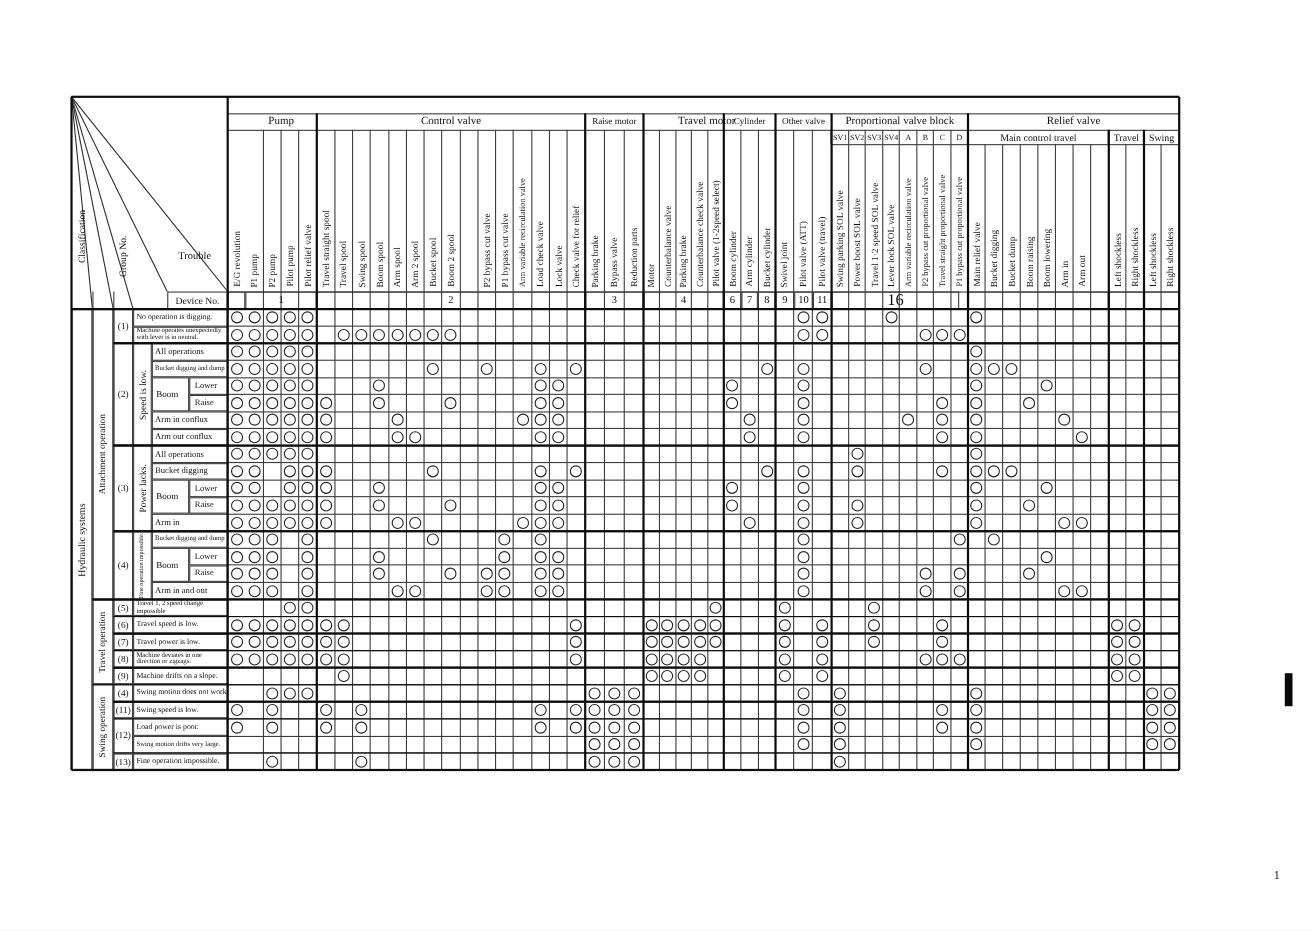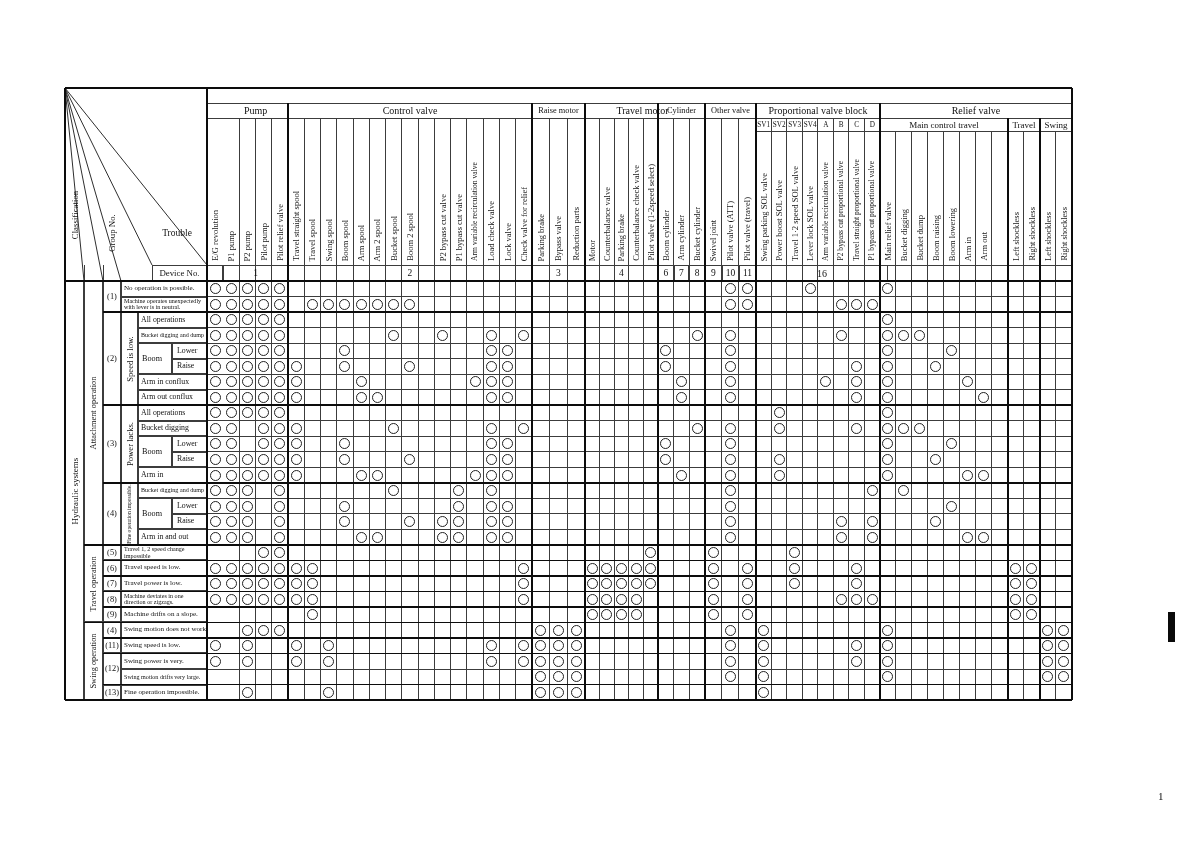--- a/index.html
+++ b/index.html
@@ -296,21 +296,21 @@
       <div class="cell cent b1" style="left: 223.2px; top: 265px; width: 64.8px; height: 16px; font-size: 9.5px; border-color: rgb(60, 60, 60);">1</div>
       <div class="cell cent b1" style="left: 288px; top: 265px; width: 243.99px; height: 16px; font-size: 9.5px; border-color: rgb(60, 60, 60);">2</div>
       <div class="cell cent b1" style="left: 531.99px; top: 265px; width: 52.998px; height: 16px; font-size: 9.5px; border-color: rgb(60, 60, 60);">3</div>
       <div class="cell cent b1" style="left: 584.988px; top: 265px; width: 73px; height: 16px; font-size: 9.5px; border-color: rgb(60, 60, 60);">4</div>
       <div class="cell cent b1" style="left: 657.988px; top: 265px; width: 15.666px; height: 16px; font-size: 9.5px; border-color: rgb(60, 60, 60);">6</div>
       <div class="cell cent b1" style="left: 673.654px; top: 265px; width: 15.666px; height: 16px; font-size: 9.5px; border-color: rgb(60, 60, 60);">7</div>
       <div class="cell cent b1" style="left: 689.32px; top: 265px; width: 15.666px; height: 16px; font-size: 9.5px; border-color: rgb(60, 60, 60);">8</div>
       <div class="cell cent b1" style="left: 704.986px; top: 265px; width: 17px; height: 16px; font-size: 9.5px; border-color: rgb(60, 60, 60);">9</div>
       <div class="cell cent b1" style="left: 721.986px; top: 265px; width: 17px; height: 16px; font-size: 9.5px; border-color: rgb(60, 60, 60);">10</div>
       <div class="cell cent b1" style="left: 738.986px; top: 265px; width: 17px; height: 16px; font-size: 9.5px; border-color: rgb(60, 60, 60);">11</div>
-      <div class="cell cent b1" style="left: 755.986px; top: 265px; width: 132px; height: 16px; font-size: 10px; border-color: rgb(60, 60, 60);">16</div>
+      <div class="cell cent b1" style="left: 755.986px; top: 265px; width: 116px; height: 16px; font-size: 15px; border-color: rgb(60, 60, 60);">16</div>
       <div class="cell cent b1" style="left: 879.986px; top: 265px; width: 128px; height: 16px; font-size: 9.5px; border-color: rgb(60, 60, 60);"></div>
       <div class="cell cent b1" style="left: 1007.99px; top: 265px; width: 32px; height: 16px; font-size: 9.5px; border-color: rgb(60, 60, 60);"></div>
       <div class="cell cent b1" style="left: 1039.99px; top: 265px; width: 32px; height: 16px; font-size: 9.5px; border-color: rgb(60, 60, 60);"></div>
       <div class="cell cent b1" style="left: 152px; top: 265px; width: 55px; height: 16px; font-size: 8.8px;">Device No.</div>
       <svg width="1194" height="846" style="position: absolute; left: 0px; top: 0px; pointer-events: none;">
         <line x1="65" y1="88" x2="84" y2="281" stroke="#2e2e2e" stroke-width="1"></line>
         <line x1="65" y1="88" x2="103" y2="281" stroke="#2e2e2e" stroke-width="1"></line>
         <line x1="65" y1="88" x2="121" y2="281" stroke="#2e2e2e" stroke-width="1"></line>
         <line x1="65" y1="88" x2="152" y2="265" stroke="#2e2e2e" stroke-width="1"></line>
         <line x1="65" y1="88" x2="207" y2="265" stroke="#2e2e2e" stroke-width="1"></line>
@@ -352,21 +352,21 @@
       <div class="cell cent b1" style="left: 103px; top: 575.88px; width: 18px; height: 15.52px; font-size: 8.4px;">(7)</div>
       <div class="cell cent b1" style="left: 103px; top: 591.4px; width: 18px; height: 15.52px; font-size: 8.4px;">(8)</div>
       <div class="cell cent b1" style="left: 103px; top: 606.92px; width: 18px; height: 15.52px; font-size: 8.4px;">(9)</div>
       <div class="cell cent b1" style="left: 103px; top: 622.44px; width: 18px; height: 15.52px; font-size: 8.4px;">(4)</div>
       <div class="cell cent b1" style="left: 103px; top: 637.96px; width: 18px; height: 15.52px; font-size: 8.4px;">(11)</div>
       <div class="cell cent b1" style="left: 103px; top: 653.48px; width: 18px; height: 31.04px; font-size: 8.4px;">(12)</div>
       <div class="cell cent b1" style="left: 103px; top: 684.52px; width: 18px; height: 15.52px; font-size: 8.4px;">(13)</div>
       <div class="cell cent b1" style="left: 138px; top: 343.08px; width: 34px; height: 31.04px; font-size: 8.2px; justify-content: flex-start; padding-left: 3px;">Boom</div>
       <div class="cell cent b1" style="left: 138px; top: 436.2px; width: 34px; height: 31.04px; font-size: 8.2px; justify-content: flex-start; padding-left: 3px;">Boom</div>
       <div class="cell cent b1" style="left: 138px; top: 498.28px; width: 34px; height: 31.04px; font-size: 8.2px; justify-content: flex-start; padding-left: 3px;">Boom</div>
-      <div class="cell trouble b1 t-s" style="left: 121px; top: 281px; width: 86px; height: 15.52px;">No operation is possible.</div>
+      <div class="cell trouble b1 t-s" style="left: 121px; top: 281px; width: 86px; height: 15.52px;">No operation is digging.</div>
       <div class="cell trouble b1 t-xs" style="left: 121px; top: 296.52px; width: 86px; height: 15.52px;">Machine operates unexpectedly with lever is in neutral.</div>
       <div class="cell trouble b1 " style="left: 138px; top: 312.04px; width: 69px; height: 15.52px;">All operations</div>
       <div class="cell trouble b1 t-xs" style="left: 138px; top: 327.56px; width: 69px; height: 15.52px;">Bucket digging and dump</div>
       <div class="cell trouble b1 " style="left: 172px; top: 343.08px; width: 35px; height: 15.52px; justify-content: flex-start; padding-left: 4px;">Lower</div>
       <div class="cell trouble b1 " style="left: 172px; top: 358.6px; width: 35px; height: 15.52px; justify-content: flex-start; padding-left: 4px;">Raise</div>
       <div class="cell trouble b1 " style="left: 138px; top: 374.12px; width: 69px; height: 15.52px;">Arm in conflux</div>
       <div class="cell trouble b1 " style="left: 138px; top: 389.64px; width: 69px; height: 15.52px;">Arm out conflux</div>
       <div class="cell trouble b1 " style="left: 138px; top: 405.16px; width: 69px; height: 15.52px;">All operations</div>
       <div class="cell trouble b1 " style="left: 138px; top: 420.68px; width: 69px; height: 15.52px;">Bucket digging</div>
       <div class="cell trouble b1 " style="left: 172px; top: 436.2px; width: 35px; height: 15.52px; justify-content: flex-start; padding-left: 4px;">Lower</div>
@@ -376,21 +376,21 @@
       <div class="cell trouble b1 " style="left: 172px; top: 498.28px; width: 35px; height: 15.52px; justify-content: flex-start; padding-left: 4px;">Lower</div>
       <div class="cell trouble b1 " style="left: 172px; top: 513.8px; width: 35px; height: 15.52px; justify-content: flex-start; padding-left: 4px;">Raise</div>
       <div class="cell trouble b1 " style="left: 138px; top: 529.32px; width: 69px; height: 15.52px;">Arm in and out</div>
       <div class="cell trouble b1 t-xs" style="left: 121px; top: 544.84px; width: 86px; height: 15.52px;">Travel 1, 2 speed change impossible</div>
       <div class="cell trouble b1 t-s" style="left: 121px; top: 560.36px; width: 86px; height: 15.52px;">Travel speed is low.</div>
       <div class="cell trouble b1 t-s" style="left: 121px; top: 575.88px; width: 86px; height: 15.52px;">Travel power is low.</div>
       <div class="cell trouble b1 t-xs" style="left: 121px; top: 591.4px; width: 86px; height: 15.52px;">Machine deviates in one direction or zigzags.</div>
       <div class="cell trouble b1 t-s" style="left: 121px; top: 606.92px; width: 86px; height: 15.52px;">Machine drifts on a slope.</div>
       <div class="cell trouble b1 t-s" style="left: 121px; top: 622.44px; width: 86px; height: 15.52px;">Swing motion does not work.</div>
       <div class="cell trouble b1 t-s" style="left: 121px; top: 637.96px; width: 86px; height: 15.52px;">Swing speed is low.</div>
-      <div class="cell trouble b1 t-s" style="left: 121px; top: 653.48px; width: 86px; height: 15.52px;">Swing power is very.</div>
+      <div class="cell trouble b1 t-s" style="left: 121px; top: 653.48px; width: 86px; height: 15.52px;">Load power is poor.</div>
       <div class="cell trouble b1 t-xs" style="left: 121px; top: 669px; width: 86px; height: 15.52px;">Swing motion drifts very large.</div>
       <div class="cell trouble b1 t-s" style="left: 121px; top: 684.52px; width: 86px; height: 15.52px;">Fine operation impossible.</div>
       <div class="cell circ" style="left: 209.6px; top: 283.26px;"></div>
       <div class="cell circ" style="left: 225.8px; top: 283.26px;"></div>
       <div class="cell circ" style="left: 242px; top: 283.26px;"></div>
       <div class="cell circ" style="left: 258.2px; top: 283.26px;"></div>
       <div class="cell circ" style="left: 274.4px; top: 283.26px;"></div>
       <div class="cell circ" style="left: 724.986px; top: 283.26px;"></div>
       <div class="cell circ" style="left: 741.986px; top: 283.26px;"></div>
       <div class="cell circ" style="left: 804.736px; top: 283.26px;"></div>

